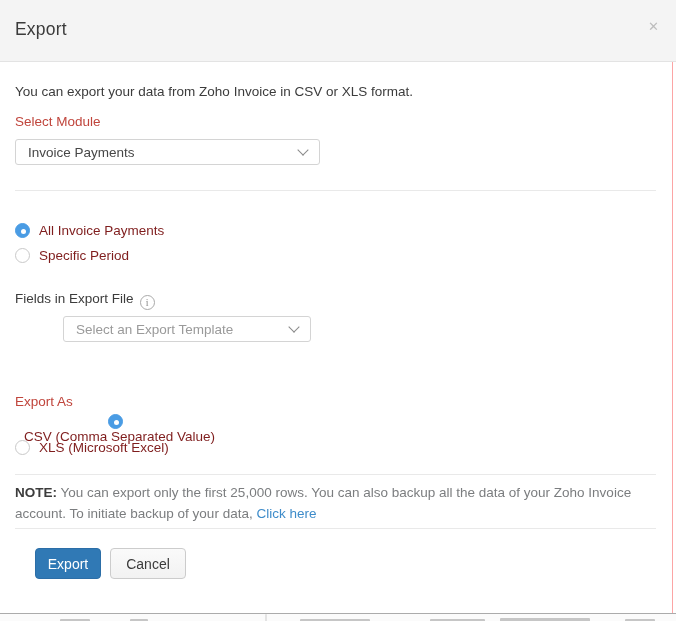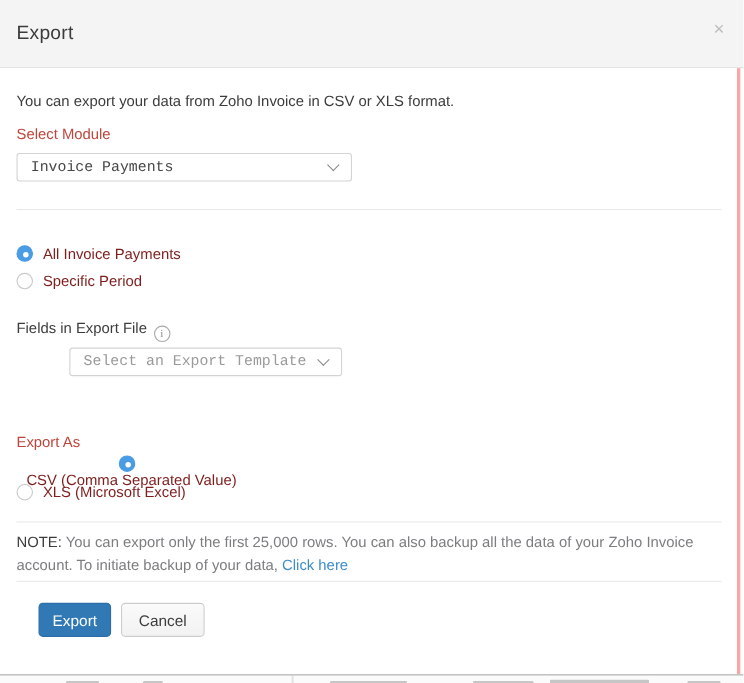--- a/index.html
+++ b/index.html
@@ -22,42 +22,41 @@
     font-size:17.5px; color:#3b3b3b; letter-spacing:.2px;
   }
   .close-btn {
     position:absolute; right:17px; top:20px;
     font-size:13px; color:#bdbdbd; cursor:pointer; line-height:1;
   }
 
   
   .modal-body {
     position:absolute; top:62px; left:0; width:673px; height:551px;
-    background:#fff; border-right:3px solid #fca5a5;
+    background:#fff; border-right:1px solid #fca5a5;
   }
   .intro {
     position:absolute; left:15px; top:22px;
     font-size:13.5px; color:#3c3c3c;
   }
   .field-label-red {
     position:absolute; left:15px;
     font-size:13.5px; color:#c0453c;
   }
   .field-label {
     position:absolute; left:15px;
     font-size:13.5px; color:#3c3c3c;
   }
 
   
   .select-box {
     position:absolute; left:15px; height:26px;
     border:1px solid #d4d4d4; border-radius:3px; background:#fff;
     display:flex; align-items:center; padding:12px 12px;
     cursor:pointer;
-    font-family:Liberation Mono, monospace;
   }
   .select-value { font-size:13.5px; color:#474747; flex:1; }
   .select-placeholder { font-size:13.5px; color:#9a9a9a; flex:1; }
   .chevron {
     width:8px; height:8px; margin-left:8px; margin-top:-4px;
     border-left:1.5px solid #8a8a8a; border-bottom:1.5px solid #8a8a8a;
     transform:rotate(-45deg); flex:none;
   }
 
   .divider {
@@ -90,21 +89,21 @@
     font-size:10px; line-height:13px; text-align:center;
     font-style:normal; vertical-align:-3px; margin-left:6px;
     font-family:"Liberation Serif","DejaVu Serif",serif;
   }
 
   
   .note {
     position:absolute; left:15px; top:420px; width:645px;
     font-size:13.5px; line-height:21px; color:#7b7d7f;
   }
-  .note b { color:#3c3c3c; font-weight:normal; }
+  .note b { color:#3c3c3c; font-weight:bold; }
   .note a { color:#3e8cca; text-decoration:none; cursor:pointer; }
 
   
   .btn {
     position:absolute; top:486px; height:31px; border-radius:4px;
     font-size:14px; display:flex; align-items:center; justify-content:center;
     cursor:pointer; font-family:inherit;
   }
   .btn-primary {
     left:35px; width:66px;

